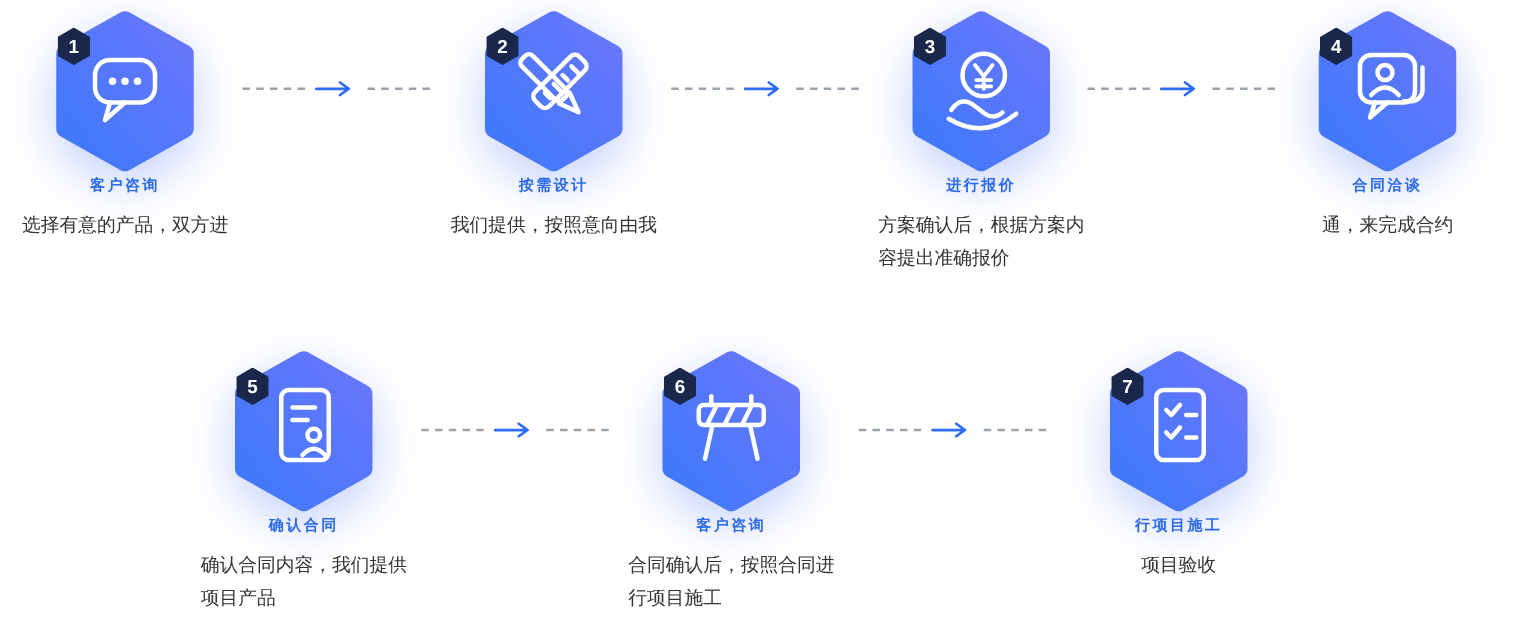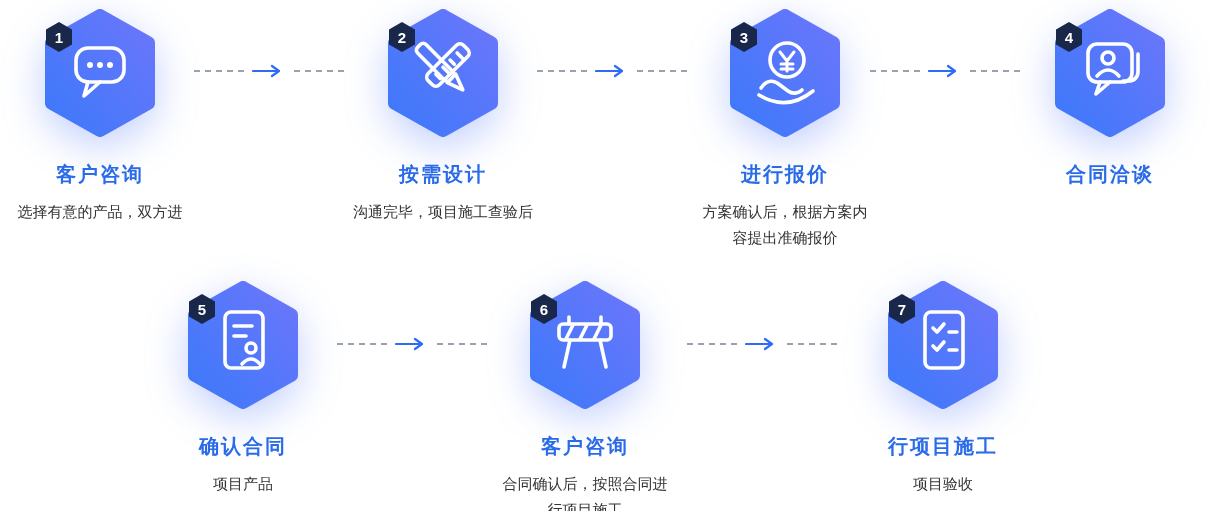--- a/index.html
+++ b/index.html
@@ -11,22 +11,22 @@
   .step{position:absolute;width:260px;display:flex;flex-direction:column;align-items:center}
   .hex-wrap{position:relative;width:120px;height:130px}
   .hex-svg{display:block;filter:drop-shadow(0 12px 20px rgba(64,106,250,.32))}
   .badge{
     position:absolute;left:6px;top:14px;width:26px;height:30px;
     background:#18274A;
     clip-path:polygon(50% 0,100% 25%,100% 75%,50% 100%,0 75%,0 25%);
     display:flex;align-items:center;justify-content:center;
     color:#fff;font-size:15px;font-weight:bold;
   }
-  .title{margin-top:23px;font-size:20px;font-weight:bold;color:#2A6BE8;letter-spacing:2px}
-  .desc{margin-top:11px;font-size:15px;color:#333;line-height:26px;text-align:center;font-weight:500}
+  .title{margin-top:2px;font-size:12px;font-weight:bold;color:#2A6BE8;letter-spacing:2px}
+  .desc{margin-top:11px;font-size:15px;color:#333;line-height:26px;font-weight:500}
   .arrow{position:absolute;width:154px;height:14px;display:flex;align-items:center;gap:8px}
   .dash{width:50px;height:0;border-top:2px dashed #9AA3AD}
   .ar-svg{display:block}
   .hexline{fill:url(#hexgrad);stroke:url(#hexgrad);stroke-width:14;stroke-linejoin:round}
   .ic{fill:none;stroke:#fff;stroke-width:3.6;stroke-linecap:round;stroke-linejoin:round}
   .icf{fill:#fff;stroke:none}
 </style>
 </head>
 <body>
 
@@ -85,21 +85,21 @@
           <path d="M54 74 L60 90 L66 74"></path>
         </g>
       </g>
     </svg>
     <div class="badge">
         <span>2</span>
       </div>
   </div>
   <div class="title">按需设计</div>
   <div class="desc">
-    <div>沟通完毕，项目施工查验后</div>
+    <div>我们提供，按照意向由我</div>
   </div>
 </div>
 
 <div class="arrow" style="left:537px;top:64px">
   <span class="dash"></span>
   <svg class="ar-svg" width="34" height="14" viewBox="0 0 34 14">
     <path d="M1 7 H26 M20 2 L27 7 L20 12" fill="none" stroke="#2F6CF6" stroke-width="2.2" stroke-linecap="round" stroke-linejoin="round"></path>
   </svg>
   <span class="dash"></span>
 </div>
@@ -145,40 +145,42 @@
         <path d="M88 46 v18 a9 9 0 0 1 -9 9 h-6"></path>
         <path d="M50 74 L46 86 L60 74"></path>
       </g>
     </svg>
     <div class="badge">
         <span>4</span>
       </div>
   </div>
   <div class="title">合同洽谈</div>
   <div class="desc">
+    <div>通，来完成合约</div>
   </div>
 </div>
 
 <div class="step" style="left:113px;top:280px">
   <div class="hex-wrap">
     <svg class="hex-svg" width="120" height="130" viewBox="0 0 120 130">
       <polygon class="hexline" points="60,8 108,35 108,95 60,122 12,95 12,35"></polygon>
       <g class="ic">
         <rect x="42" y="32" width="38" height="56" rx="6"></rect>
         <path d="M51 46 h18 M51 56 h12"></path>
         <circle cx="68" cy="68" r="5"></circle>
         <path d="M59 84 q9 -10 18 0"></path>
       </g>
     </svg>
     <div class="badge">
         <span>5</span>
       </div>
   </div>
   <div class="title">确认合同</div>
   <div class="desc">
+    <div>确认合同内容，我们提供</div>
     <div>项目产品</div>
   </div>
 </div>
 
 <div class="arrow" style="left:337px;top:337px">
   <span class="dash"></span>
   <svg class="ar-svg" width="34" height="14" viewBox="0 0 34 14">
     <path d="M1 7 H26 M20 2 L27 7 L20 12" fill="none" stroke="#2F6CF6" stroke-width="2.2" stroke-linecap="round" stroke-linejoin="round"></path>
   </svg>
   <span class="dash"></span>

